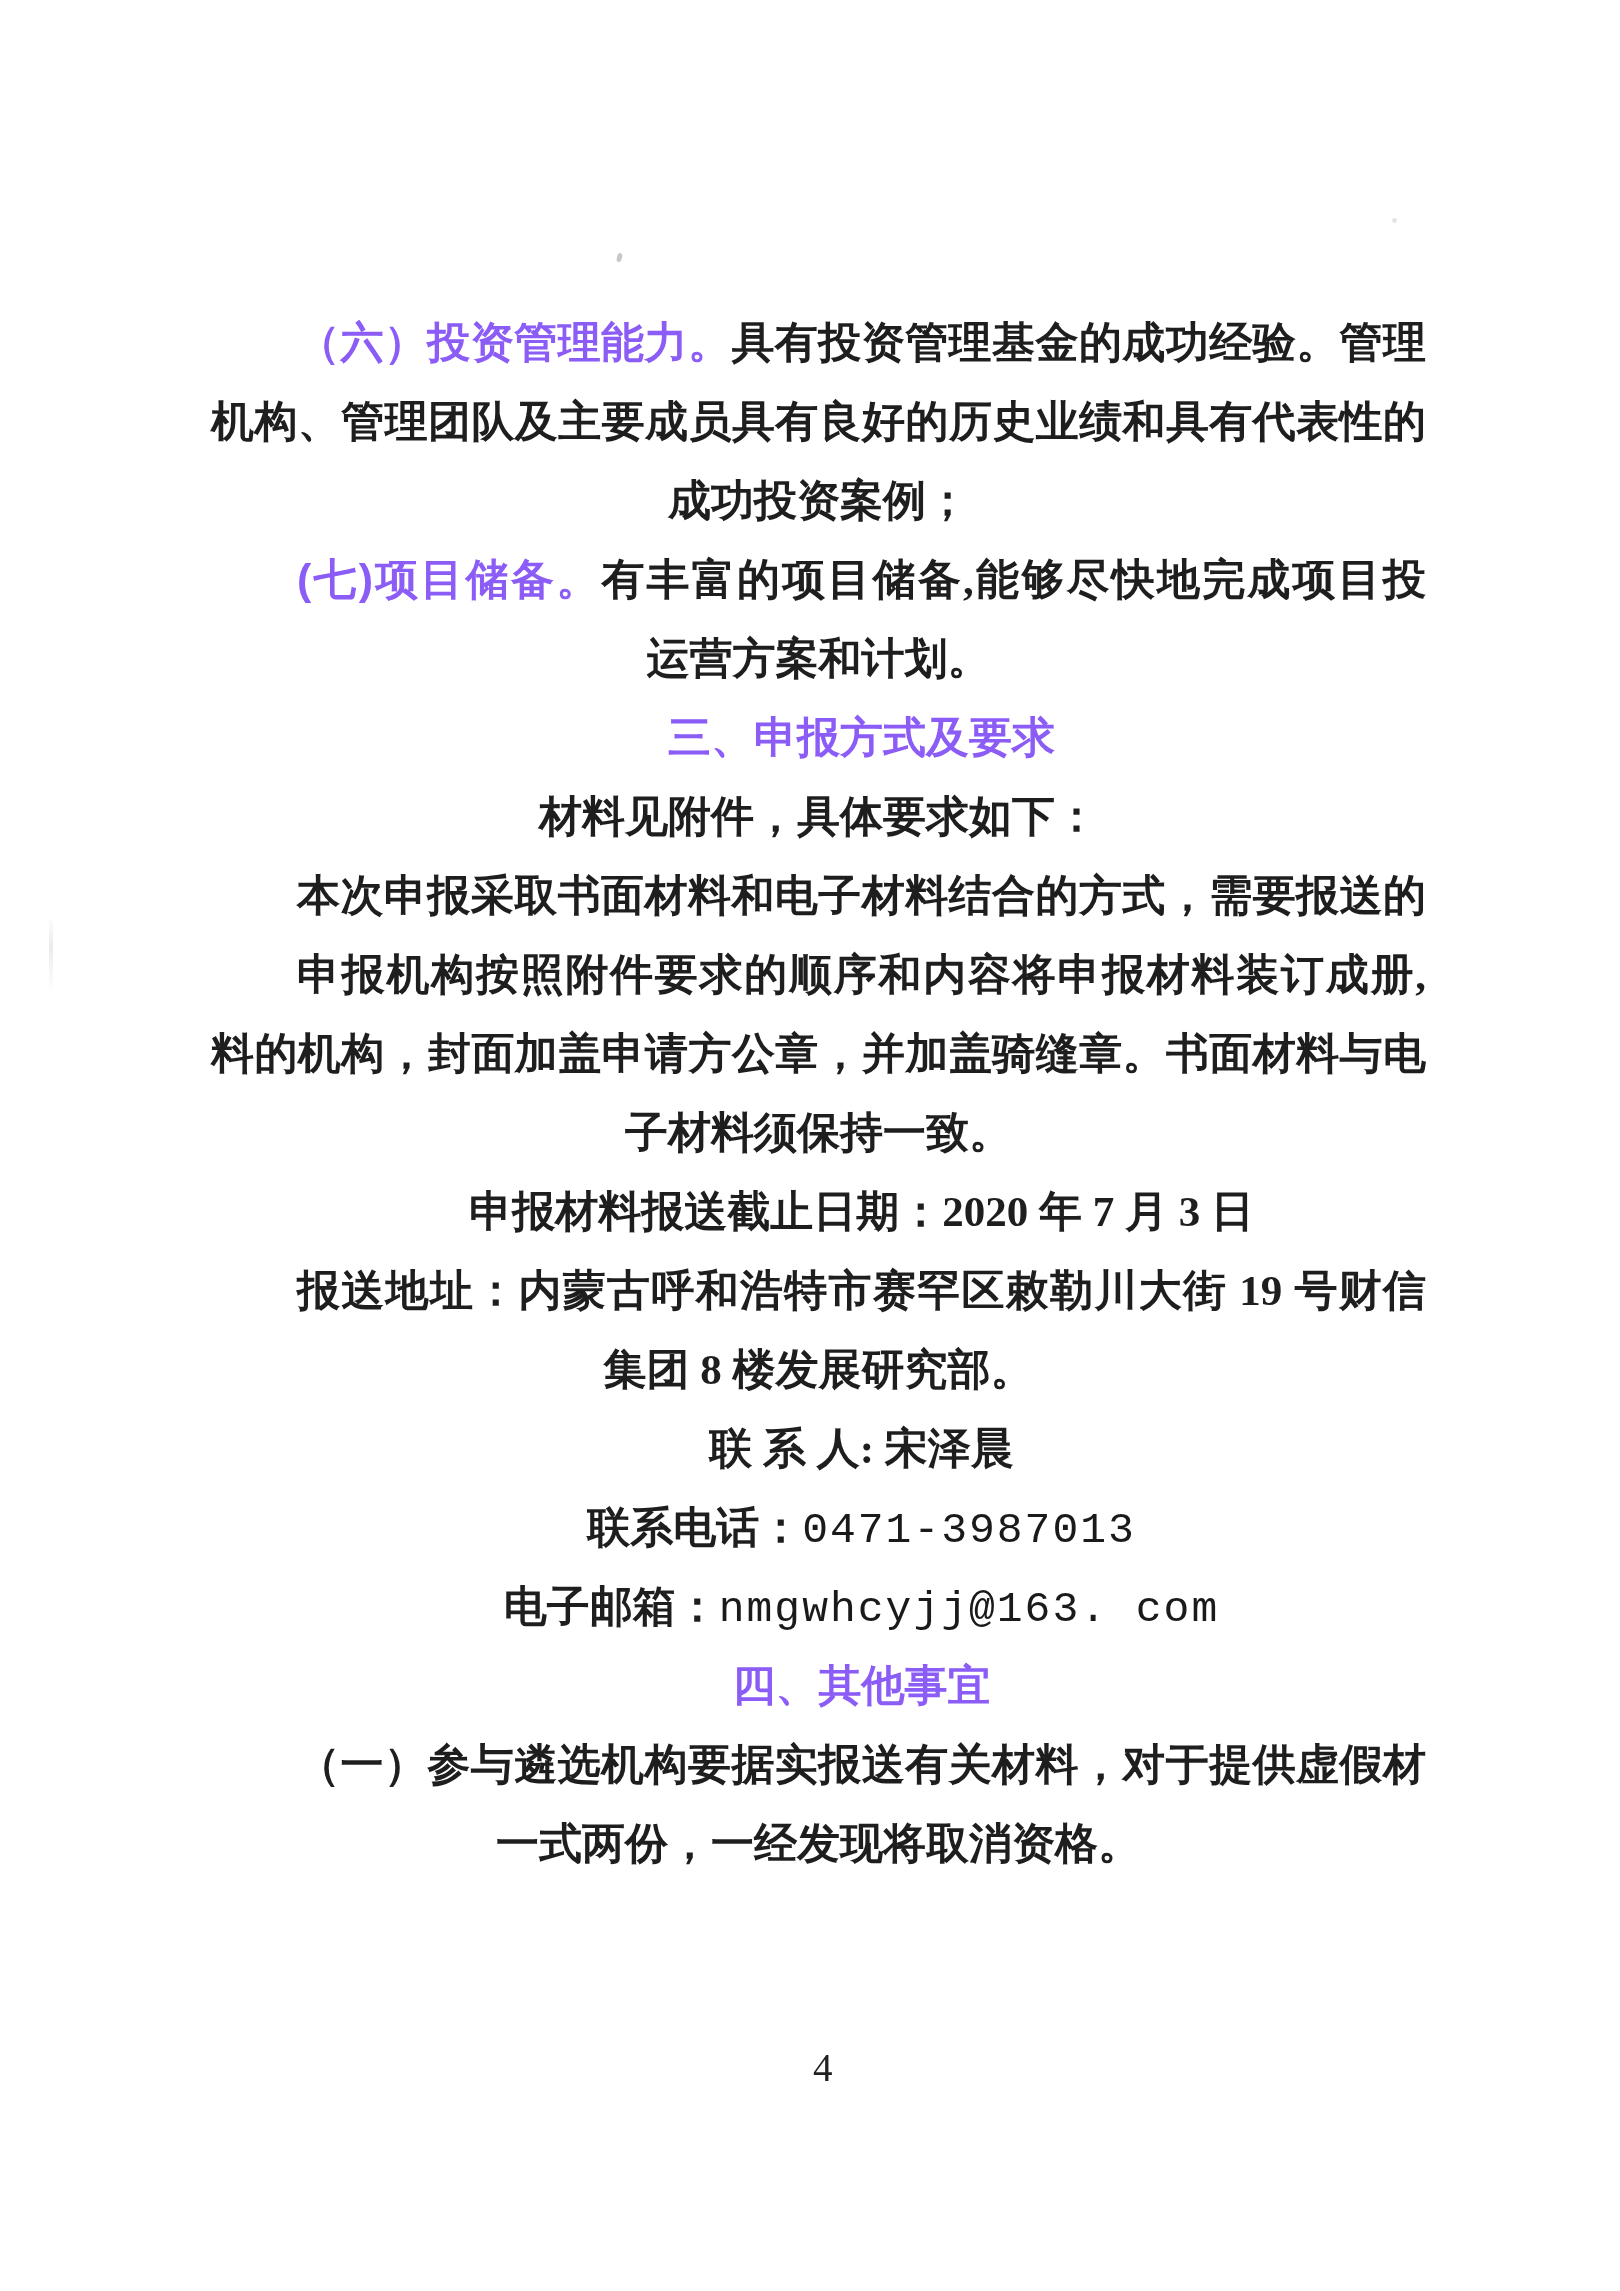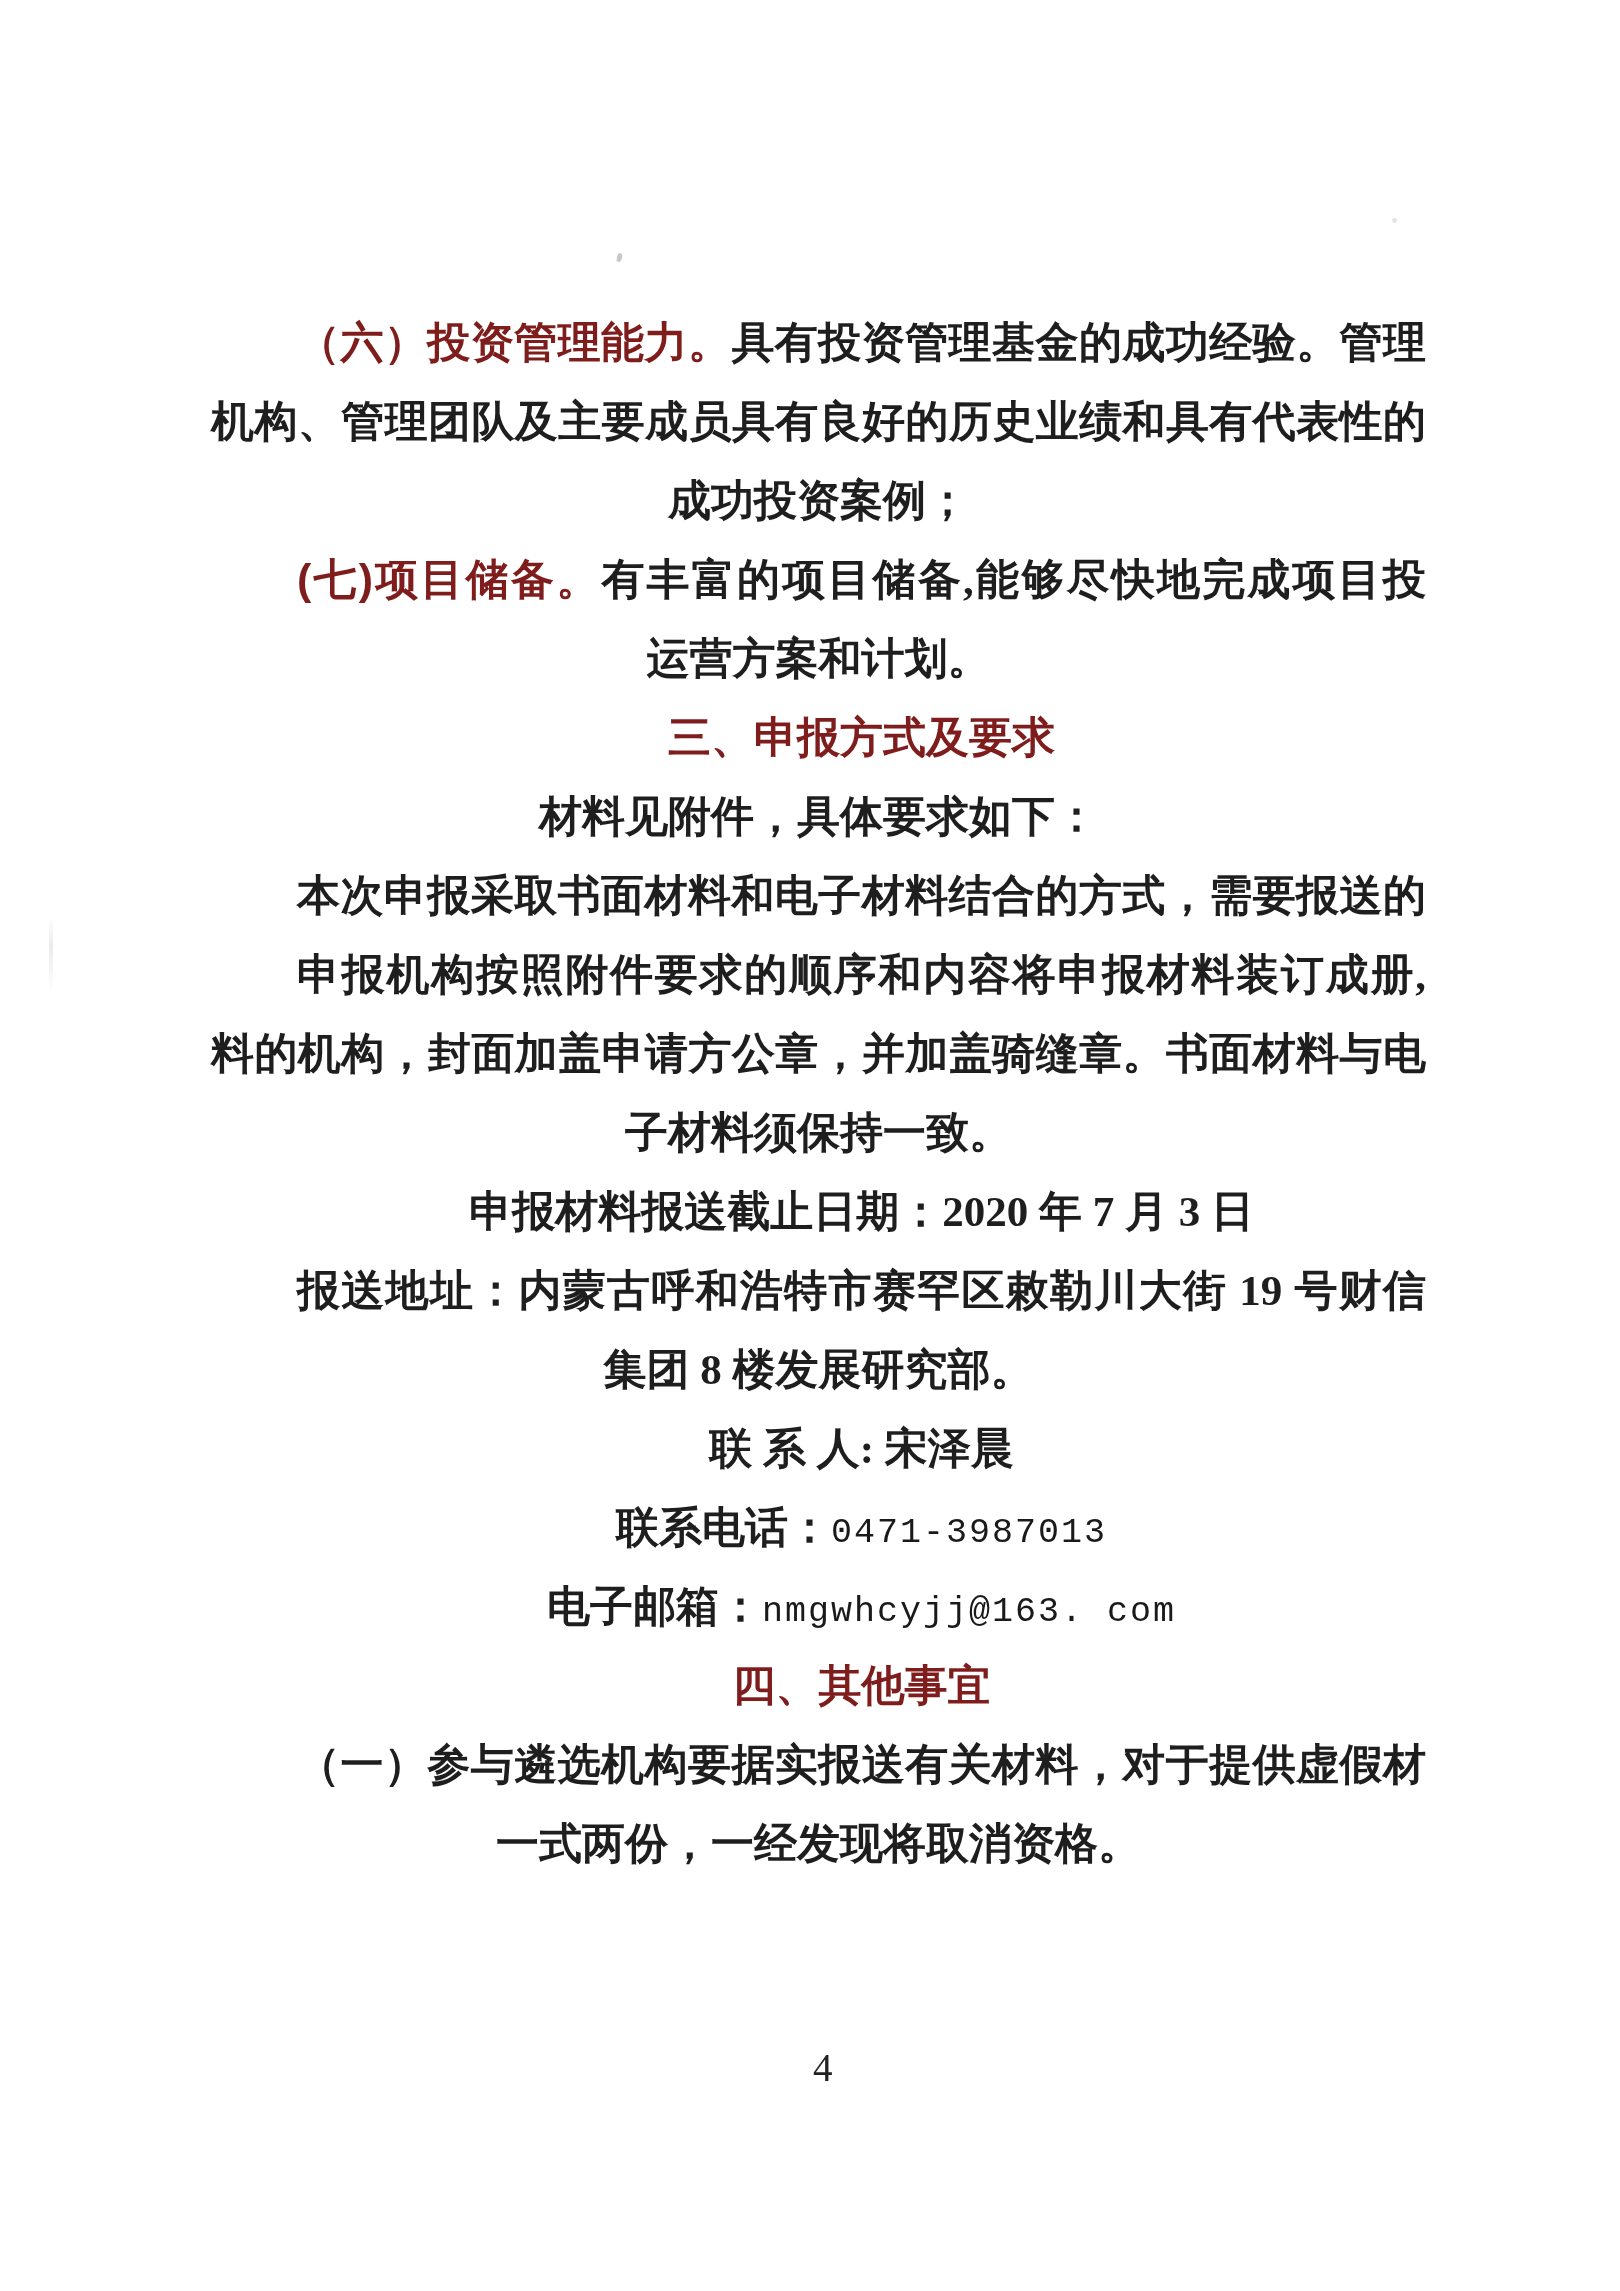--- a/index.html
+++ b/index.html
@@ -32,26 +32,26 @@
   }
   .line.justify {
     text-align: justify;
     text-align-last: justify;
     text-justify: inter-character;
   }
   .line.indent { text-indent: 86px; }
   .bold-run {
     font-family: "Liberation Sans", sans-serif;
     font-weight: 700;
-    color: #7f1d1d;
+    color: #8b5cf6;
   }
   .body-run { font-weight: 700; }
   .mono-run {
     font-family: "Liberation Mono", monospace;
-    font-size: 35px;
+    font-size: 43px;
     letter-spacing: 2px;
     color: #1a1a1a;
   }
   .page-number {
     position: absolute;
     top: 2044px;
     left: 0;
     width: 100%;
     text-align: center;
     text-indent: 25.5px;

